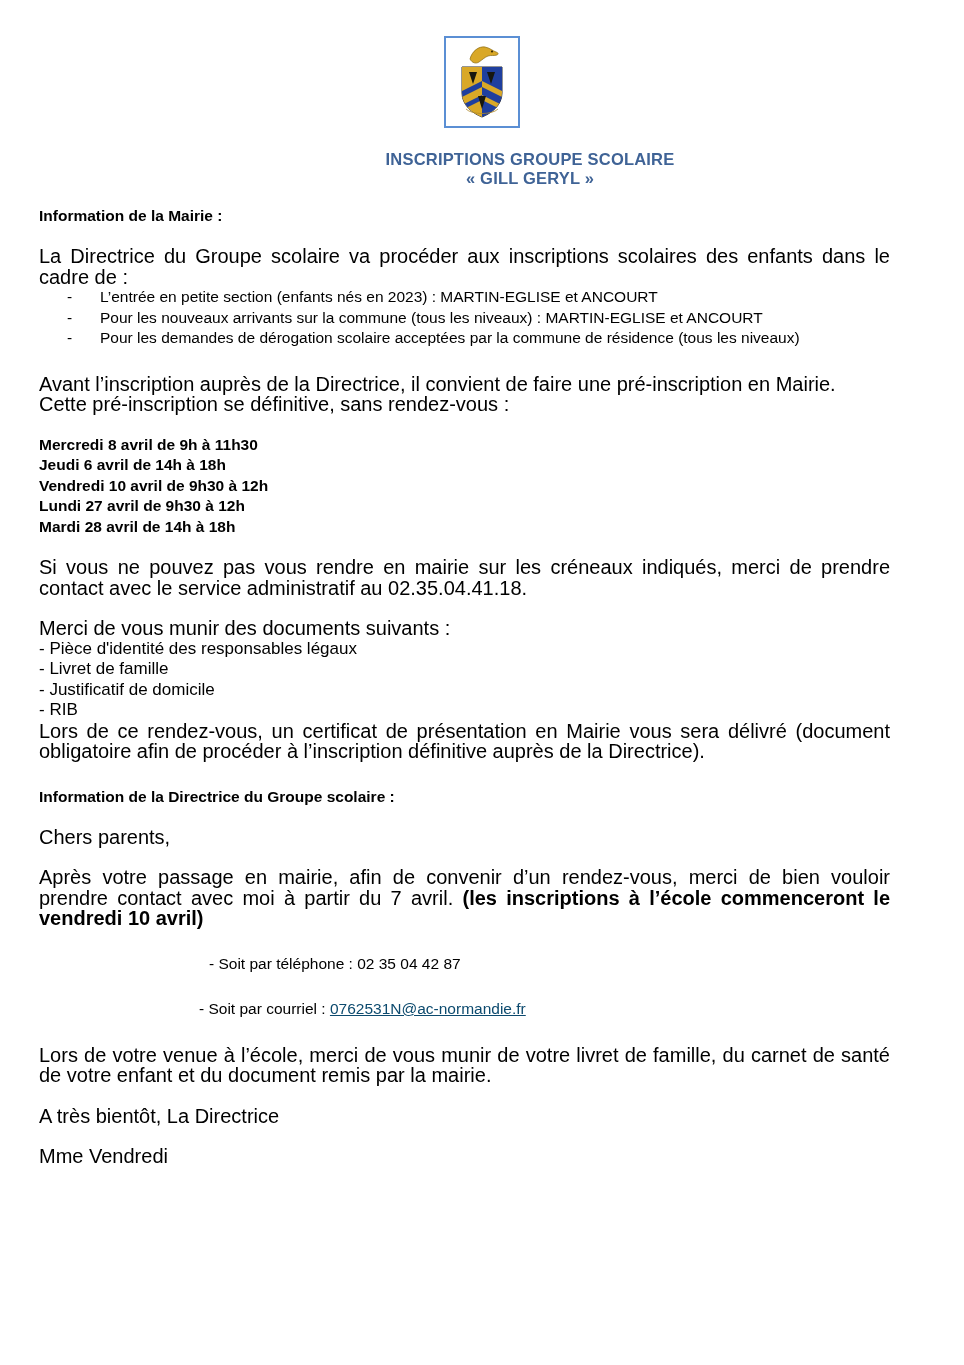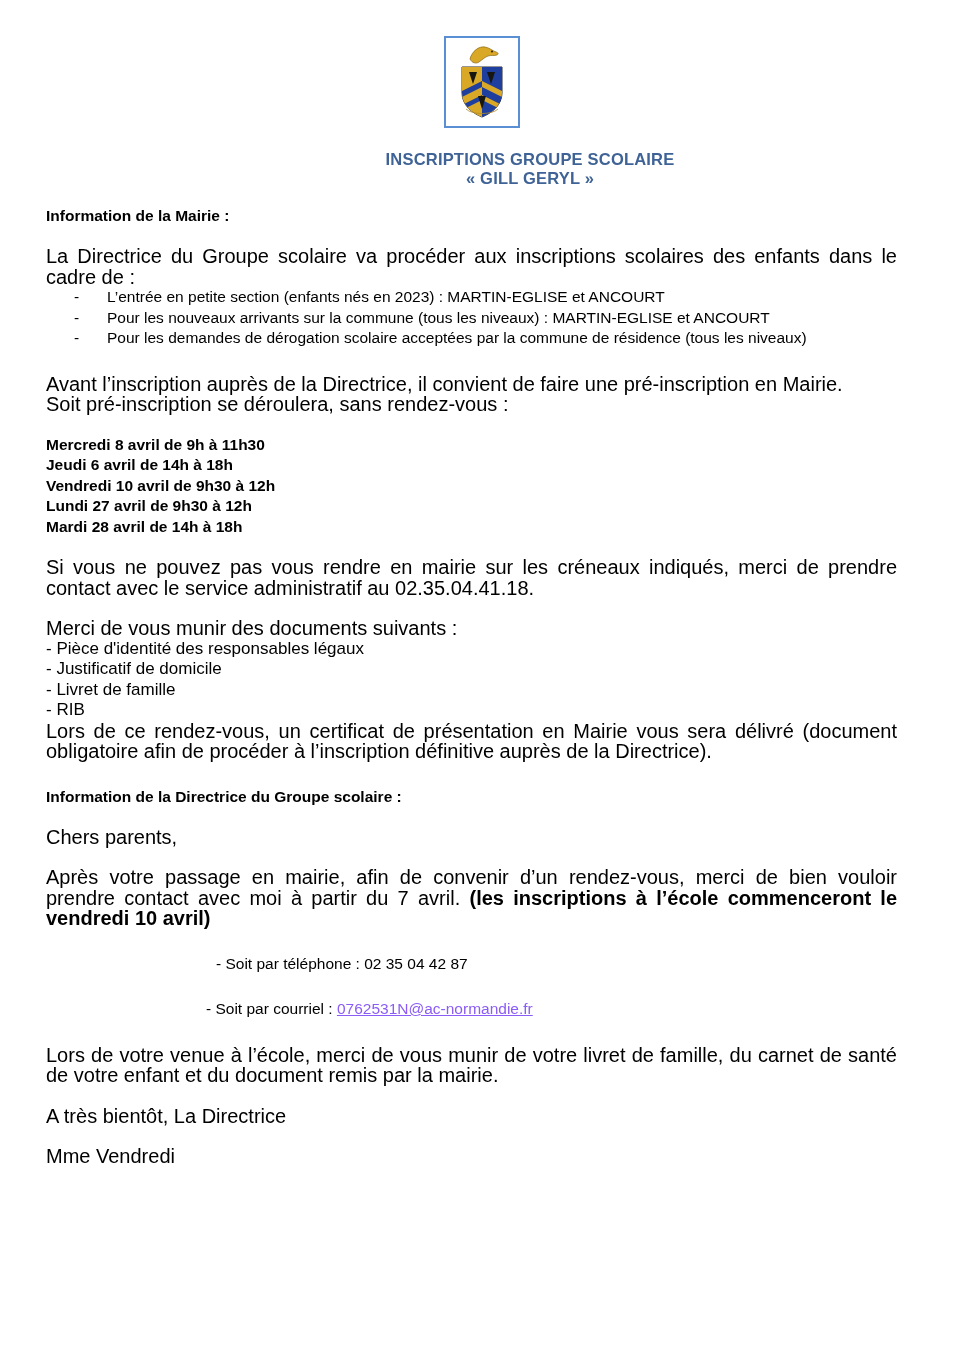--- a/index.html
+++ b/index.html
@@ -57,21 +57,21 @@
     font-weight: bold;
     color: #3f6396;
     letter-spacing: 0.2px;
     line-height: 19px;
   }
 
   
   .body {
     position: absolute;
     top: 206px;
-    left: 46px;
+    left: 39px;
     width: 851px;
   }
   .h-bold {
     font-size: 15.5px;
     font-weight: bold;
     line-height: 20px;
   }
   p.para {
     font-size: 20px;
     line-height: 20.5px;
@@ -125,21 +125,21 @@
 
   .contact-line {
     font-size: 15.5px;
     line-height: 20.5px;
     margin: 0;
   }
   .indent-phone { padding-left: 170px; }
   .indent-mail  { padding-left: 160px; }
 
   a.mail {
-    color: #8b5cf6;
+    color: #0c4a6e;
     text-decoration: underline;
   }
   .b { font-weight: bold; }
 </style>
 </head>
 <body>
 
 <div class="page">
 
   <div class="crest-wrap">
@@ -197,21 +197,21 @@
       </li>
       <li>
         <span class="dash">-</span>
         <span>Pour les demandes de dérogation scolaire acceptées par la commune de résidence (tous les niveaux)</span>
       </li>
     </ul>
 
     <div class="gap-l"></div>
 
     <p class="para">Avant l’inscription auprès de la Directrice, il convient de faire une pré-inscription en Mairie.</p>
-    <p class="para">Soit pré-inscription se déroulera, sans rendez-vous :</p>
+    <p class="para">Cette pré-inscription se définitive, sans rendez-vous :</p>
 
     <div class="gap-m"></div>
 
     <ul class="schedule">
       <li>Mercredi 8 avril de 9h à 11h30</li>
       <li>Jeudi 6 avril de 14h à 18h</li>
       <li>Vendredi 10 avril de 9h30 à 12h</li>
       <li>Lundi 27 avril de 9h30 à 12h</li>
       <li>Mardi 28 avril de 14h à 18h</li>
     </ul>
@@ -219,22 +219,22 @@
     <div class="gap-m"></div>
 
     <p class="para">Si vous ne pouvez pas vous rendre en mairie sur les créneaux indiqués, merci de prendre contact avec le service administratif au 02.35.04.41.18.</p>
 
     <div class="gap-m"></div>
 
     <p class="para">Merci de vous munir des documents suivants :</p>
 
     <ul class="docs">
       <li>- Pièce d'identité des responsables légaux</li>
+      <li>- Livret de famille</li>
       <li>- Justificatif de domicile</li>
-      <li>- Livret de famille</li>
       <li>- RIB</li>
     </ul>
 
     <p class="para">Lors de ce rendez-vous, un certificat de présentation en Mairie vous sera délivré (document obligatoire afin de procéder à l’inscription définitive auprès de la Directrice).</p>
 
     <div class="gap-l"></div>
 
     <div class="h-bold">Information de la Directrice du Groupe scolaire :</div>
 
     <div class="gap-m"></div>

